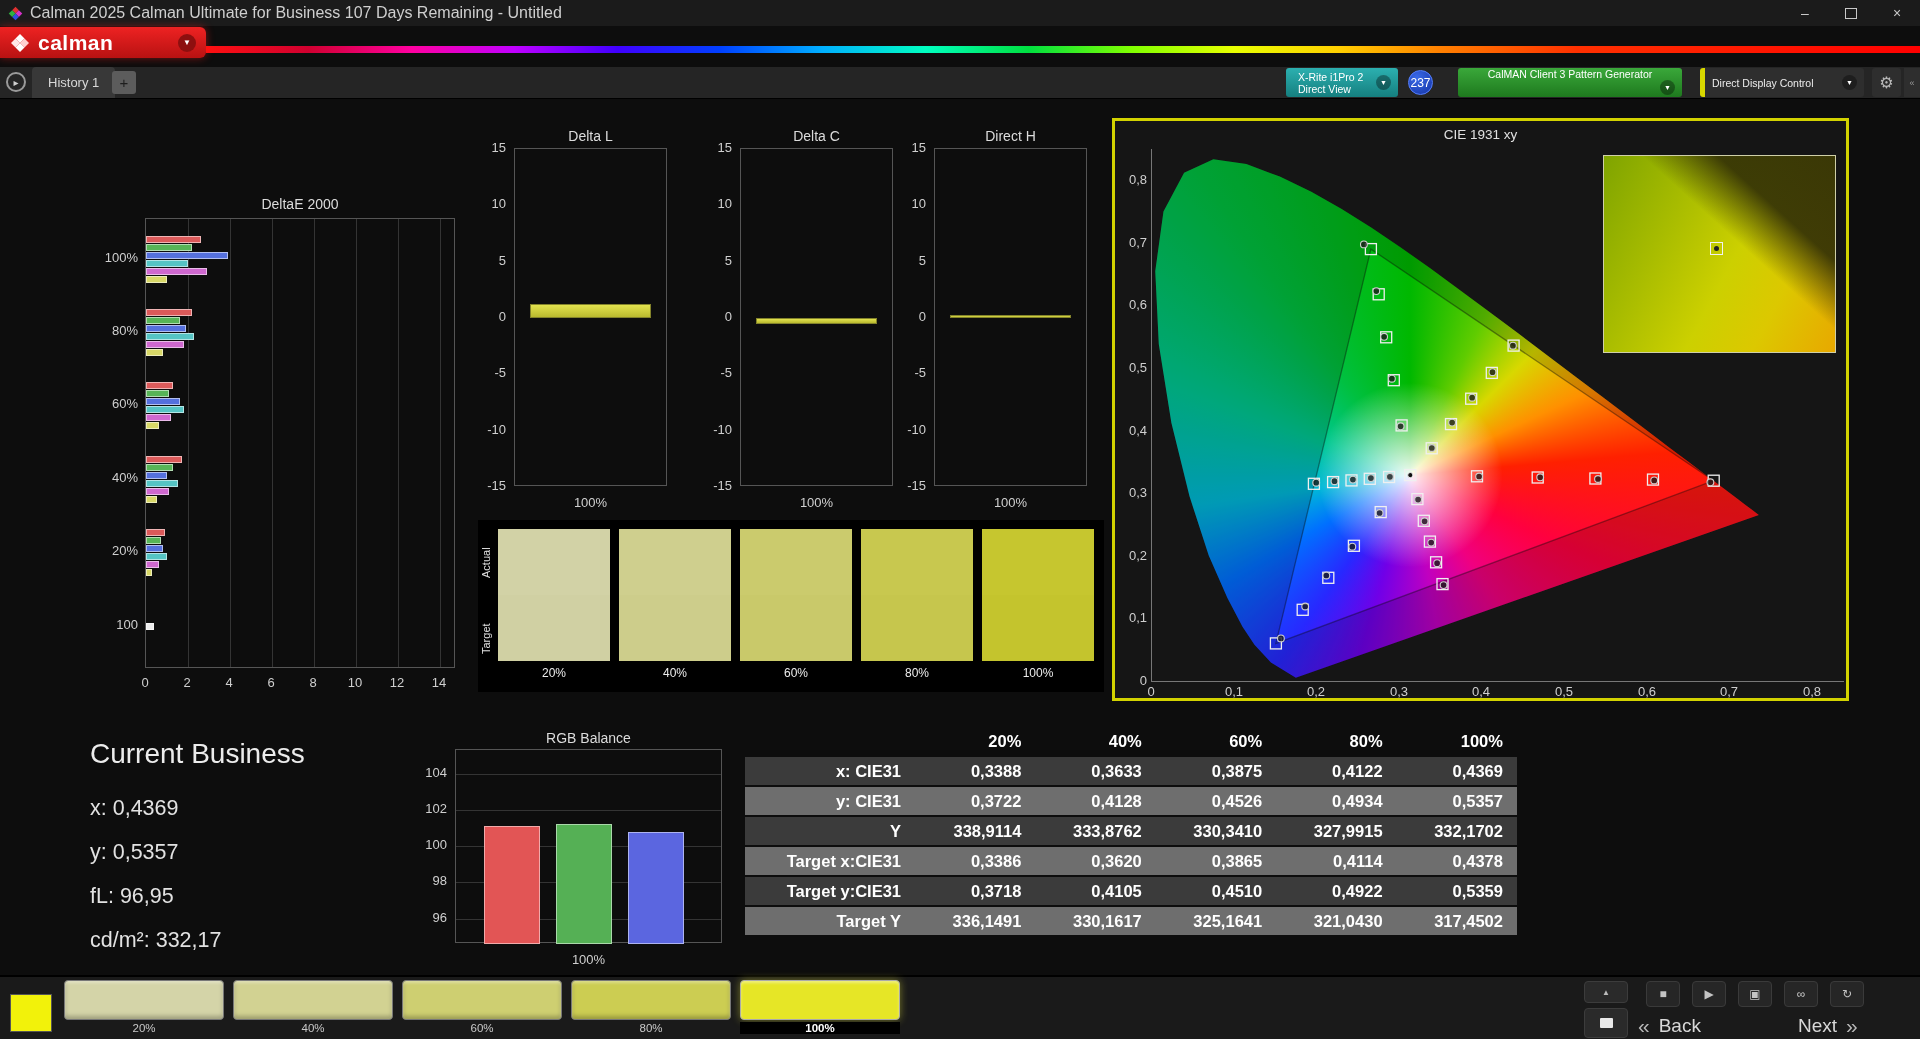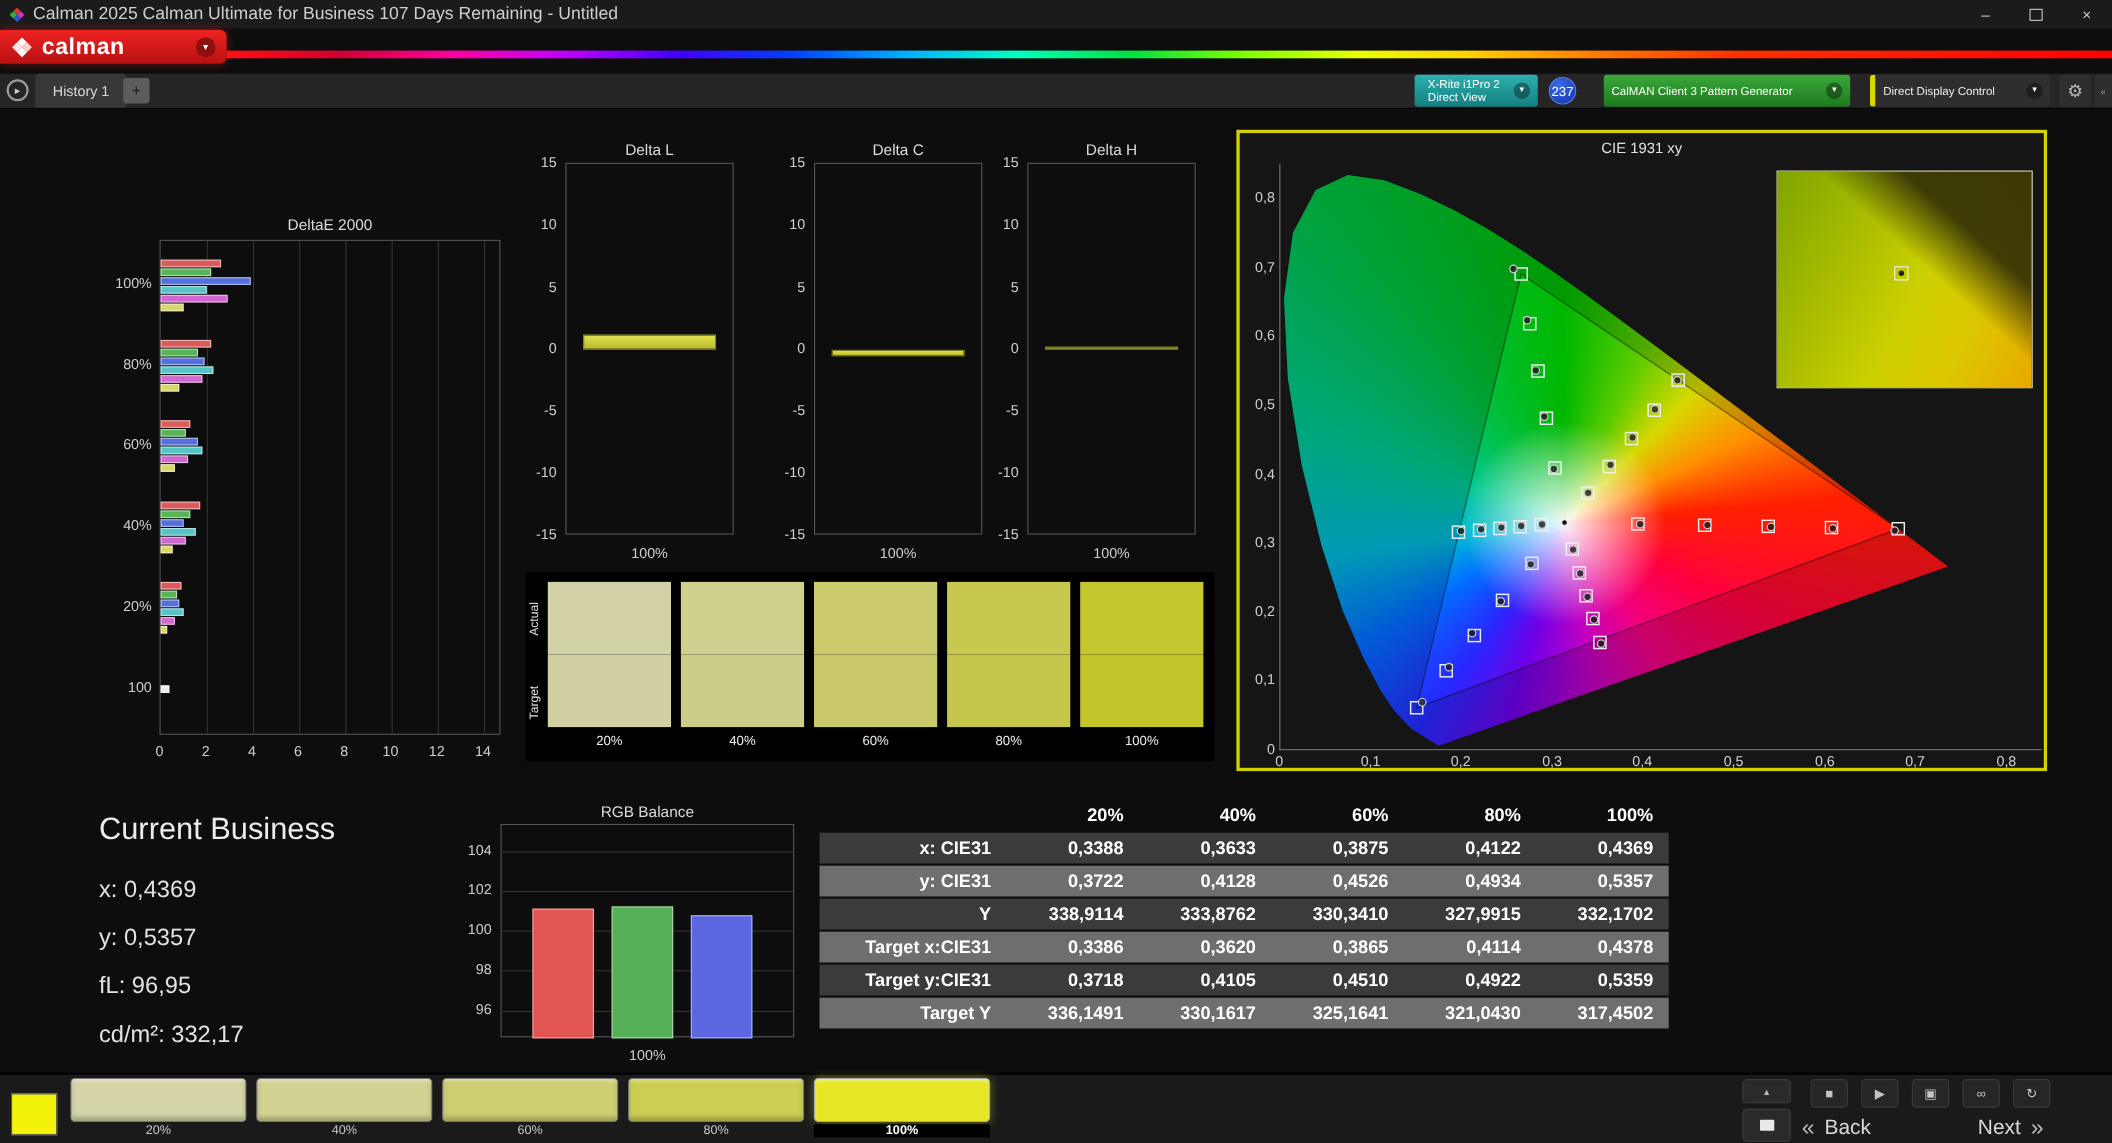--- a/index.html
+++ b/index.html
@@ -37,21 +37,21 @@
      color:#1d1d1d;font-size:15px;display:flex;align-items:center;justify-content:center;}
   .dd{position:absolute;top:68px;height:29px;border-radius:3px;display:flex;align-items:center;color:#fff;
       box-sizing:border-box;padding:0 7px;}
   .dd .caret{margin-left:auto;width:15px;height:15px;border-radius:50%;background:rgba(0,0,0,.35);
       font-size:7px;display:flex;align-items:center;justify-content:center;color:#fff;flex:0 0 auto;}
   #dd-meter{left:1286px;width:112px;background:linear-gradient(180deg,#2cb0b0,#157f7f);padding-left:12px;}
   #dd-meter .two-line{display:flex;flex-direction:column;line-height:12px;font-size:10.5px;}
   #badge-237{position:absolute;left:1408px;top:70px;width:25px;height:25px;border-radius:50%;
       background:radial-gradient(circle at 35% 30%,#3a6ae8,#1433a5);border:1px solid #5580ff;color:#fff;
       font-size:12px;display:flex;align-items:center;justify-content:center;box-sizing:border-box;}
-  #dd-pattern{left:1458px;width:224px;background:linear-gradient(180deg,#3aa83a,#1e791e);font-size:10.5px;}
+  #dd-pattern{left:1458px;width:224px;background:linear-gradient(180deg,#3aa83a,#1e791e);font-size:10.5px;flex-direction:column;}
   #dd-display{left:1700px;width:164px;background:#2e2e2e;border-left:5px solid #d8d800;font-size:10.5px;color:#ececec;}
   #gear-btn{position:absolute;left:1872px;top:68px;width:29px;height:29px;background:#2e2e2e;border-radius:3px;
       color:#b8b8b8;font-size:16px;display:flex;align-items:center;justify-content:center;}
   #edge-btn{position:absolute;left:1904px;top:68px;width:16px;height:29px;background:#2e2e2e;color:#999;
       font-size:9px;display:flex;align-items:center;justify-content:center;}
 
   
   .axis-lab{color:#cfcfcf;font-size:13px;position:absolute;line-height:17px;}
   .chart-title{position:absolute;text-align:center;color:#dcdcdc;font-size:14px;}
   .plot{position:absolute;border:1px solid #555;box-sizing:border-box;}
@@ -71,21 +71,21 @@
   
   #colorchecker{position:absolute;left:478px;top:520px;width:626px;height:172px;background:#000;}
   .cc-rowlab{position:absolute;left:2px;width:15px;color:#e0e0e0;font-size:11px;
      writing-mode:vertical-rl;transform:rotate(180deg);text-align:center;}
   .cc-col{position:absolute;top:9px;width:112px;}
   .cc-half{width:112px;height:66px;}
   .cc-label{width:112px;text-align:center;color:#ececec;font-size:12px;margin-top:5px;}
 
   
   #cie-panel{position:absolute;left:1112px;top:118px;width:737px;height:583px;border:3px solid #d2d200;
-     background:#151515;box-sizing:border-box;margin-left:12px;}
+     background:#151515;box-sizing:border-box;}
   #cie-title{position:absolute;left:0;top:6px;width:100%;text-align:center;color:#e0e0e0;font-size:13.5px;}
   #cie-plot{position:absolute;left:36px;top:28px;width:692px;height:532px;
      border-left:1px solid #777;border-bottom:1px solid #777;box-sizing:content-box;}
   #cie-horseshoe{position:absolute;left:0;top:0;width:692px;height:532px;
      background:
        radial-gradient(circle at 37.3% 61.3%, rgba(255,255,255,.95) 0%, rgba(255,255,255,0) 17%),
        conic-gradient(from 0deg at 37.3% 61.3%,
          #00b800 0deg,#60cc00 25deg,#d8d800 45deg,#ff9000 65deg,#ff2000 85deg,#ff0040 115deg,
          #f00080 145deg,#c000c0 170deg,#7000e8 195deg,#2828ff 215deg,#0070ff 240deg,#00b8d8 262deg,
          #00c890 292deg,#00c040 325deg,#00b800 360deg);}
@@ -288,21 +288,21 @@
     <div class="axis-lab xlab">100%</div>
   <div class="axis-lab" style="left: 0px; top: 11px; width: 40px; text-align: right;">15</div>
       <div class="axis-lab" style="left: 0px; top: 67.3333px; width: 40px; text-align: right;">10</div>
       <div class="axis-lab" style="left: 0px; top: 123.667px; width: 40px; text-align: right;">5</div>
       <div class="axis-lab" style="left: 0px; top: 180px; width: 40px; text-align: right;">0</div>
       <div class="axis-lab" style="left: 0px; top: 236.333px; width: 40px; text-align: right;">-5</div>
       <div class="axis-lab" style="left: 0px; top: 292.667px; width: 40px; text-align: right;">-10</div>
       <div class="axis-lab" style="left: 0px; top: 349px; width: 40px; text-align: right;">-15</div>
     </div>
   <div class="delta-chart" id="deltah-chart">
-    <div class="chart-title">Delta H</div>
+    <div class="chart-title">Direct H</div>
     <div class="plot">
         <div style="position: absolute; left: 15px; width: 121px; top: 166px; height: 3px; background: linear-gradient(rgb(226, 226, 78), rgb(185, 185, 46)); border: 1px solid rgb(131, 131, 42); box-sizing: border-box;"></div>
       </div>
     <div class="axis-lab xlab">100%</div>
   <div class="axis-lab" style="left: 0px; top: 11px; width: 40px; text-align: right;">15</div>
       <div class="axis-lab" style="left: 0px; top: 67.3333px; width: 40px; text-align: right;">10</div>
       <div class="axis-lab" style="left: 0px; top: 123.667px; width: 40px; text-align: right;">5</div>
       <div class="axis-lab" style="left: 0px; top: 180px; width: 40px; text-align: right;">0</div>
       <div class="axis-lab" style="left: 0px; top: 236.333px; width: 40px; text-align: right;">-5</div>
       <div class="axis-lab" style="left: 0px; top: 292.667px; width: 40px; text-align: right;">-10</div>

